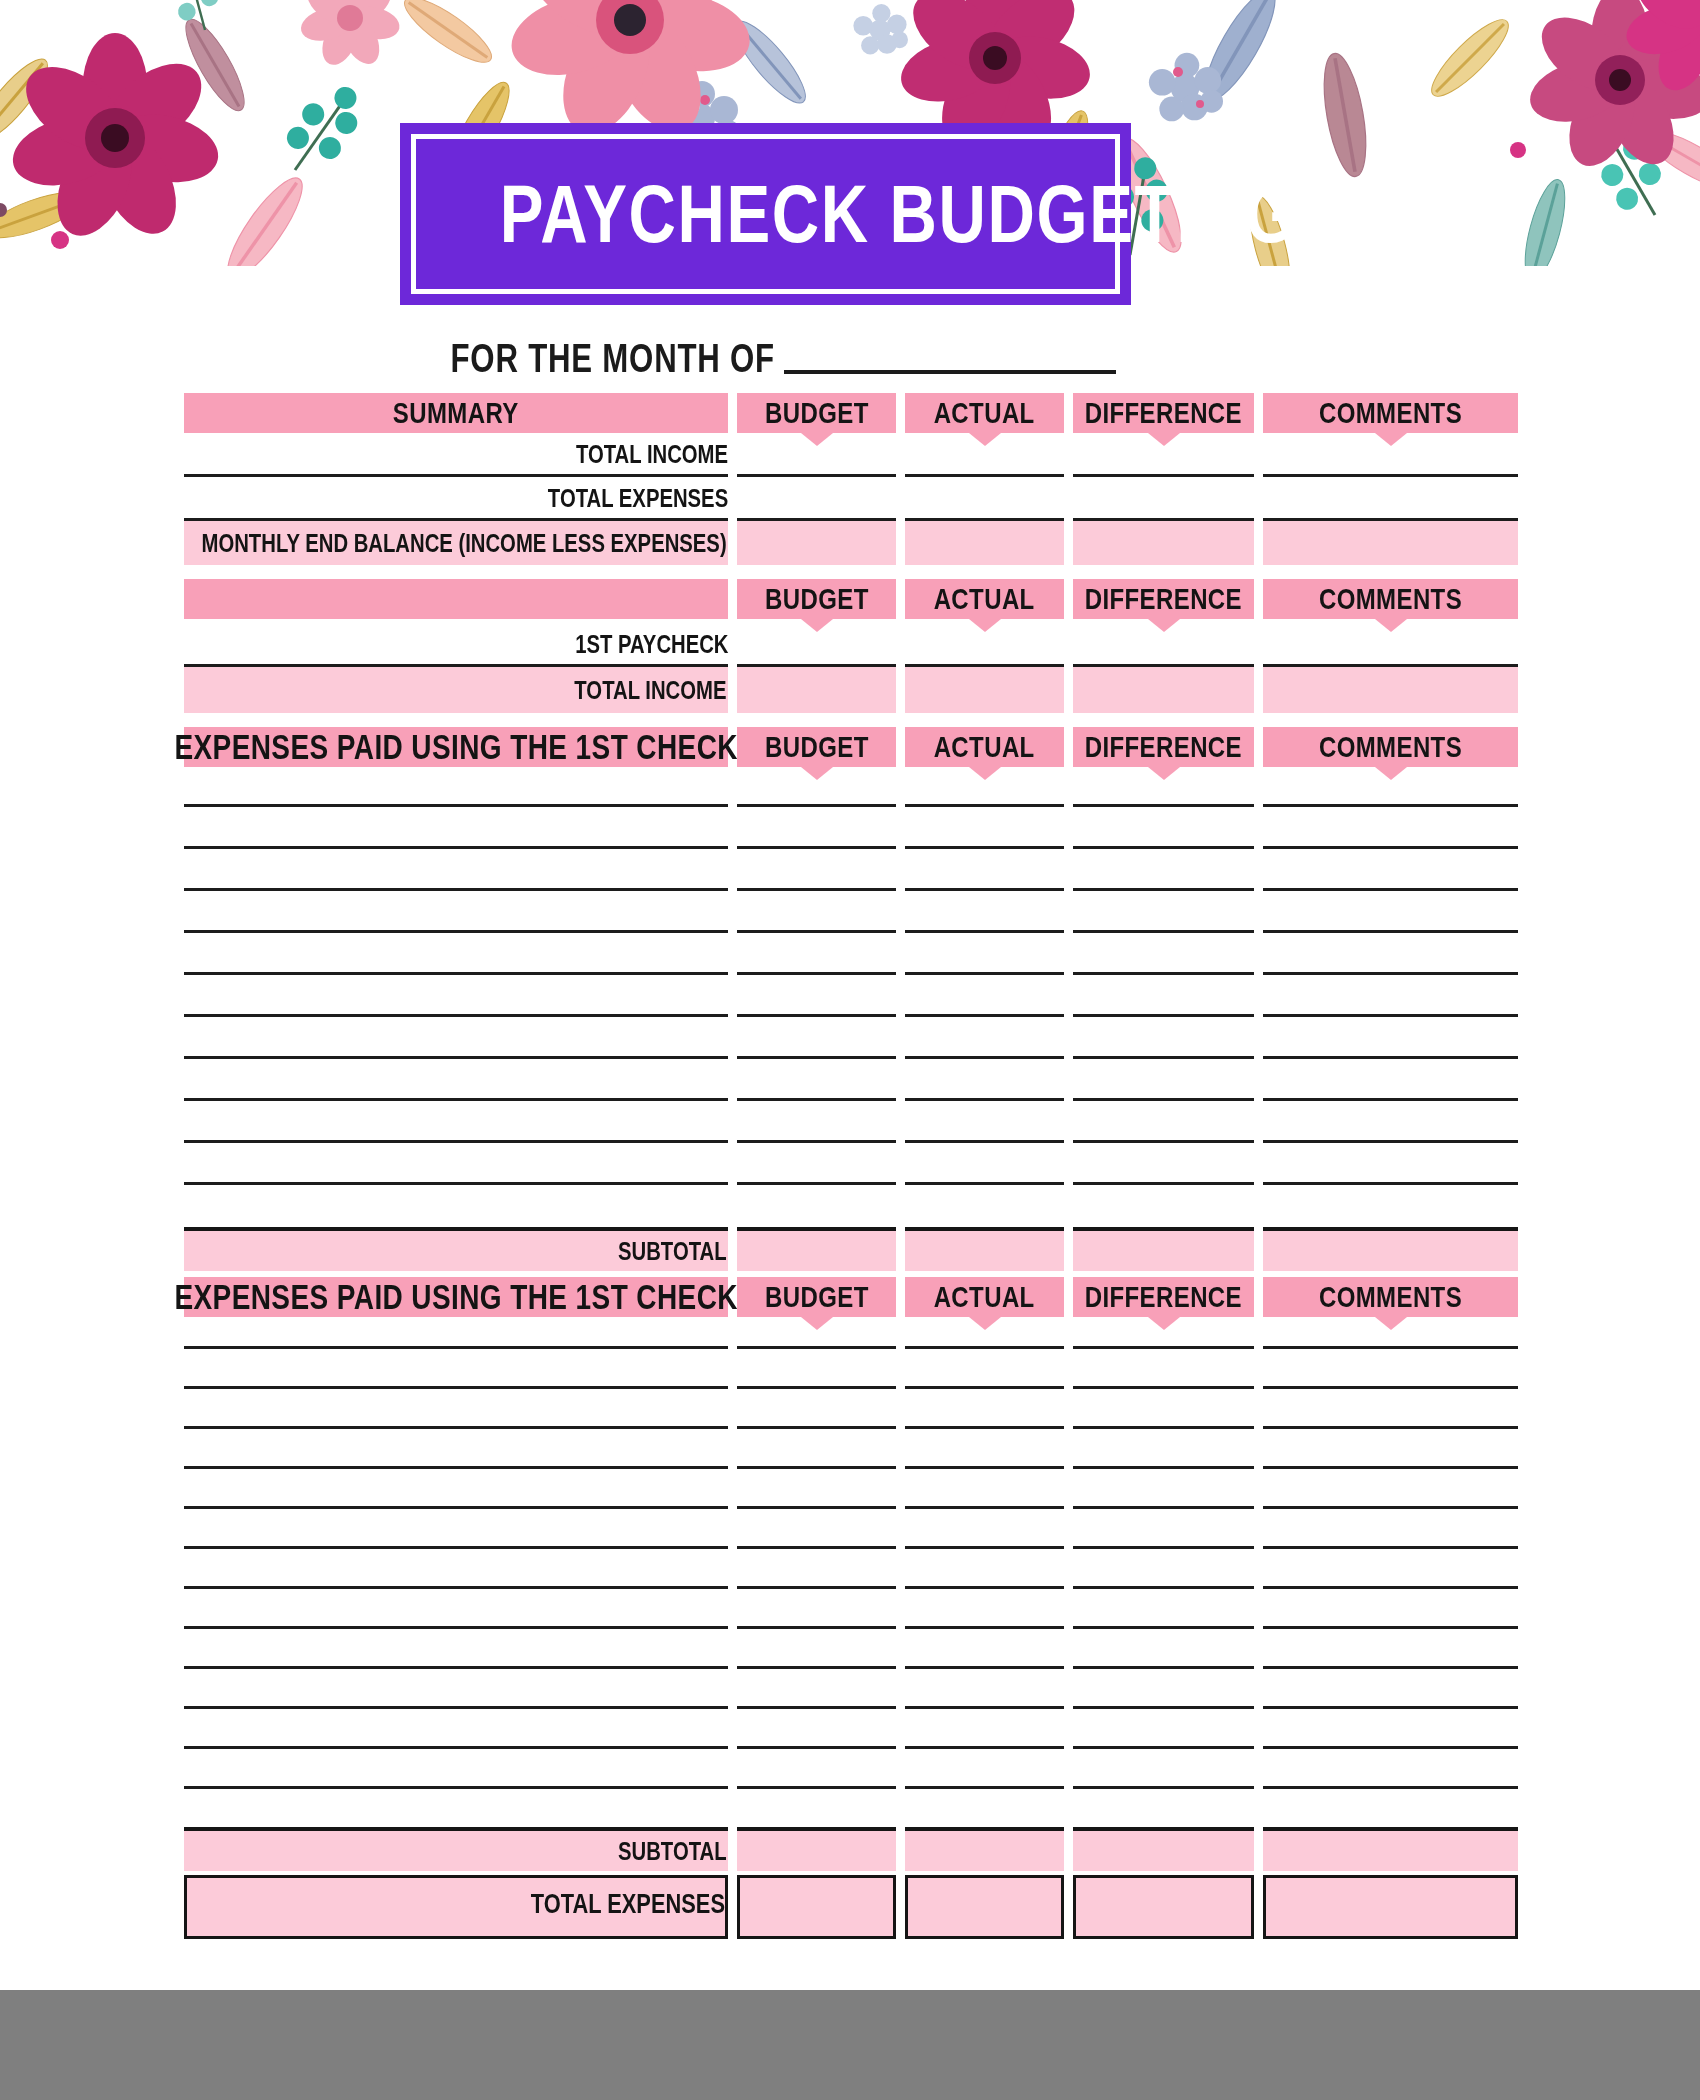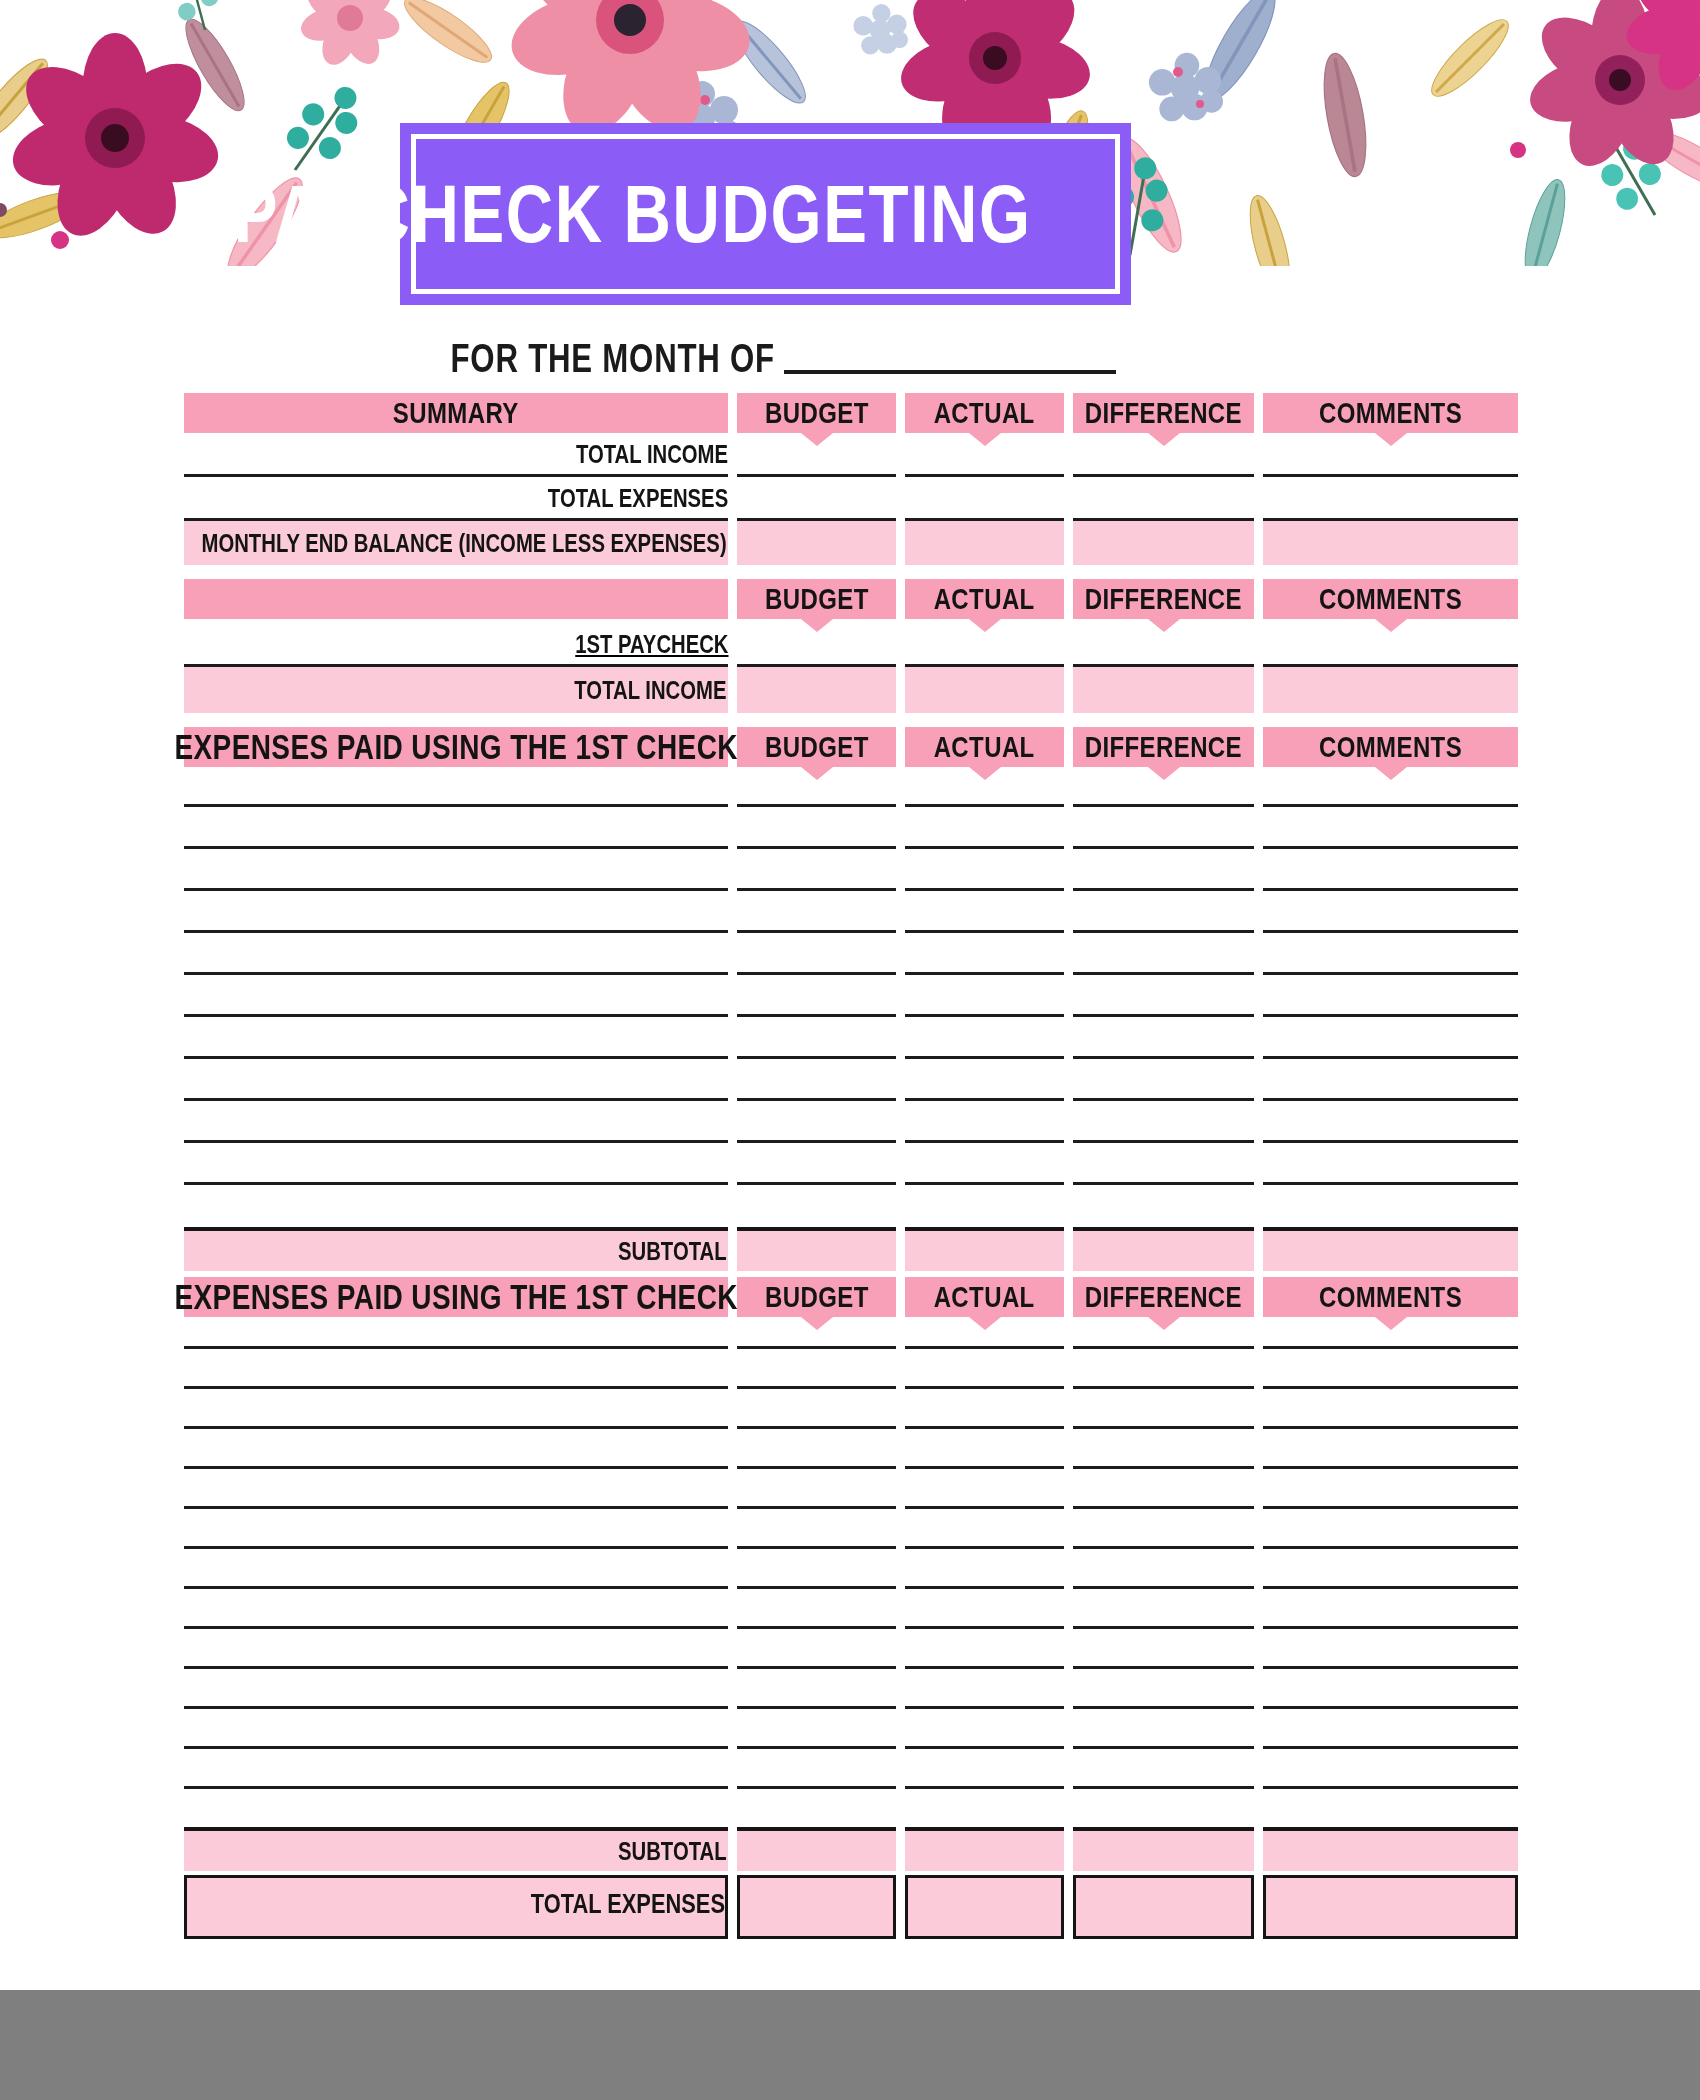--- a/index.html
+++ b/index.html
@@ -5,21 +5,21 @@
   html,body{margin:0;padding:0;background:#ffffff;}
   .page{
     position:relative; width:1700px; height:2100px; overflow:hidden;
     background:#ffffff; font-family:"Liberation Sans", sans-serif;
   }
   
   .floral{position:absolute;top:0;left:0;z-index:1;}
   
   .banner{
     position:absolute; left:400px; top:123px; width:731px; height:182px;
-    background:#8b5cf6; z-index:2; display:flex; align-items:center; justify-content:flex-end;
+    background:#6d28d9; z-index:2; display:flex; align-items:center; justify-content:flex-start;
   }
   .banner-inner{
     position:absolute; inset:11px; border:5px solid #ffffff;
   }
   .banner-title{
     position:relative; color:#ffffff; font-weight:bold; font-size:82px;
     letter-spacing:2px; white-space:nowrap;
     display:inline-block; transform:scaleX(0.8);
   }
   
@@ -51,21 +51,21 @@
   }
   .hd-text{
     font-weight:bold; font-size:30px; color:#141414; letter-spacing:0.5px;
     display:inline-block; transform:scaleX(0.8); white-space:nowrap;
   }
   .row.header.section{height:32px;}
   .row.header.section .hd-text.big{font-size:35px;}
   
   .row.u .cell{border-bottom:3px solid #1c1c1c; align-items:flex-end; justify-content:flex-end;}
   .row.u{height:44px;}
-  .row.u.tall{height:48px;text-decoration:underline;}
+  .row.u.tall{height:48px;}
   .lbl{
     font-weight:bold; font-size:26px; color:#141414; padding-bottom:4px;
     display:inline-block; transform:scaleX(0.78); transform-origin:right bottom; white-space:nowrap;
   }
   
   .row.band{height:44px;}
   .row.band .cell{background:#fccbd9; align-items:center; justify-content:flex-end;padding-left:48px;}
   .row.band.h46{height:46px;}
   .row.band .lbl{padding-bottom:0; padding-right:2px;}
   .row.band.subtotal{margin-top:42px;}

